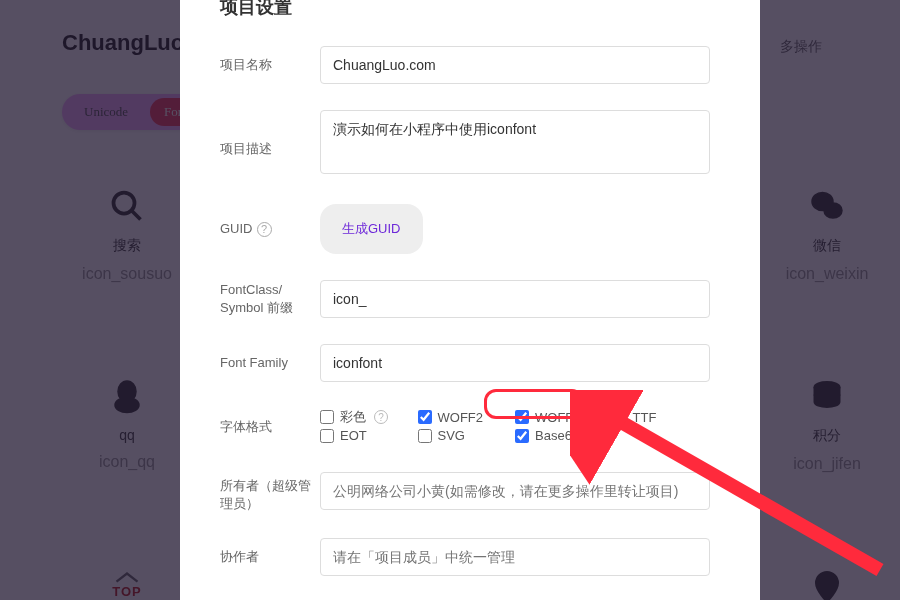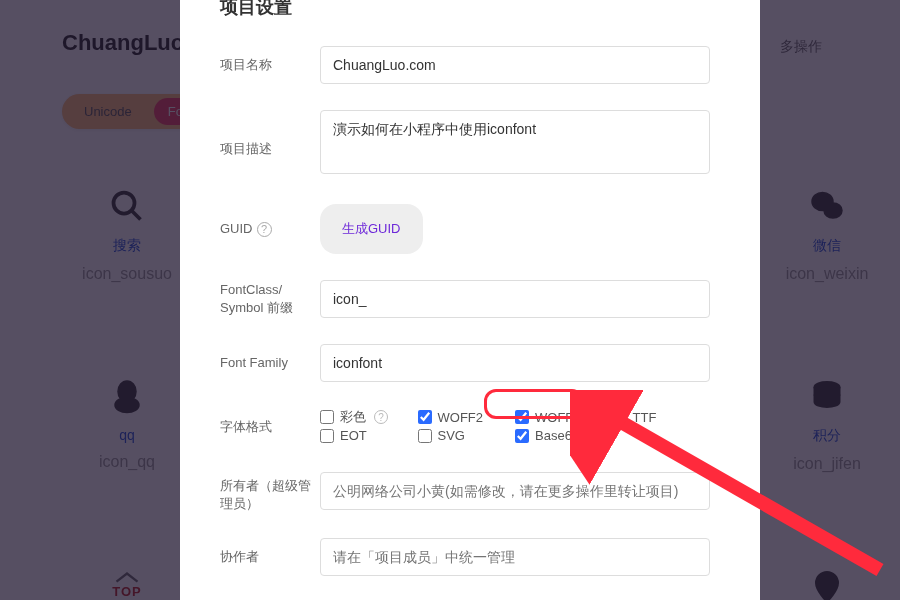--- a/index.html
+++ b/index.html
@@ -1,26 +1,26 @@
 <!DOCTYPE html>
 <html><head>
 <meta charset="utf-8">
 <style>
   * { box-sizing: border-box; margin: 0; padding: 0; }
   html, body { width: 900px; height: 600px; overflow: hidden; font-family: -apple-system, "Helvetica Neue", Arial, sans-serif; }
   .page-bg { position: absolute; inset: 0; background: #fff; }
   .brand { position: absolute; left: 62px; top: 30px; font-weight: 700; font-size: 22px; color: #222; }
-  .pill-row { position: absolute; left: 62px; top: 94px; display: flex; gap: 8px; background:#fdba74; padding:4px 8px; border-radius:22px; box-shadow:0 1px 4px rgba(0,0,0,0.08); }
+  .pill-row { position: absolute; left: 62px; top: 94px; display: flex; gap: 8px; background:#f0abfc; padding:4px 8px; border-radius:22px; box-shadow:0 1px 4px rgba(0,0,0,0.08);font-family:Liberation Serif, serif; }
   .pill { font-size: 13px; padding: 6px 14px; border-radius: 16px; color:#555; }
   .pill.sel { background:#f33b5c; color:#fff; }
   .more-ops { position:absolute; right:78px; top:38px; font-size:14px; color:#666; }
   .icon-item { display:flex; flex-direction:column; align-items:center; gap:10px; width:110px; }
   .icon-item .glyph { width:42px; height:42px; display:flex; align-items:center; justify-content:center; }
   .icon-item .glyph svg { width:36px; height:36px; fill:#333; stroke:#333; }
-  .icon-item .name { font-size:14px; color:#1d4ed8; }
+  .icon-item .name { font-size:14px; color:#404040; }
   .icon-item .code { font-size:16px; color:#999; }
   .overlay { position:absolute; inset:0; background:rgba(30,20,45,0.75); }
   .modal { position:absolute; left:180px; top:0; width:580px; height:600px; background:#fff; }
   .modal-title { font-size:18px; font-weight:600; padding:0 8px 0 40px; height:30px; line-height:15px; color:#333; }
   .form { padding: 16px 50px 0 40px; }
   .row { display:flex; align-items:center; margin-bottom:26px; }
   .row.tall { align-items:center; }
   .lab { width:100px; flex-shrink:0; font-size:13px; color:#666; line-height:1.35; }
   .lab .q { display:inline-flex; width:15px; height:15px; border:1px solid #aaa; border-radius:50%; color:#aaa; font-size:11px; align-items:center; justify-content:center; margin-left:4px; }
   .ctl { flex:1; }

